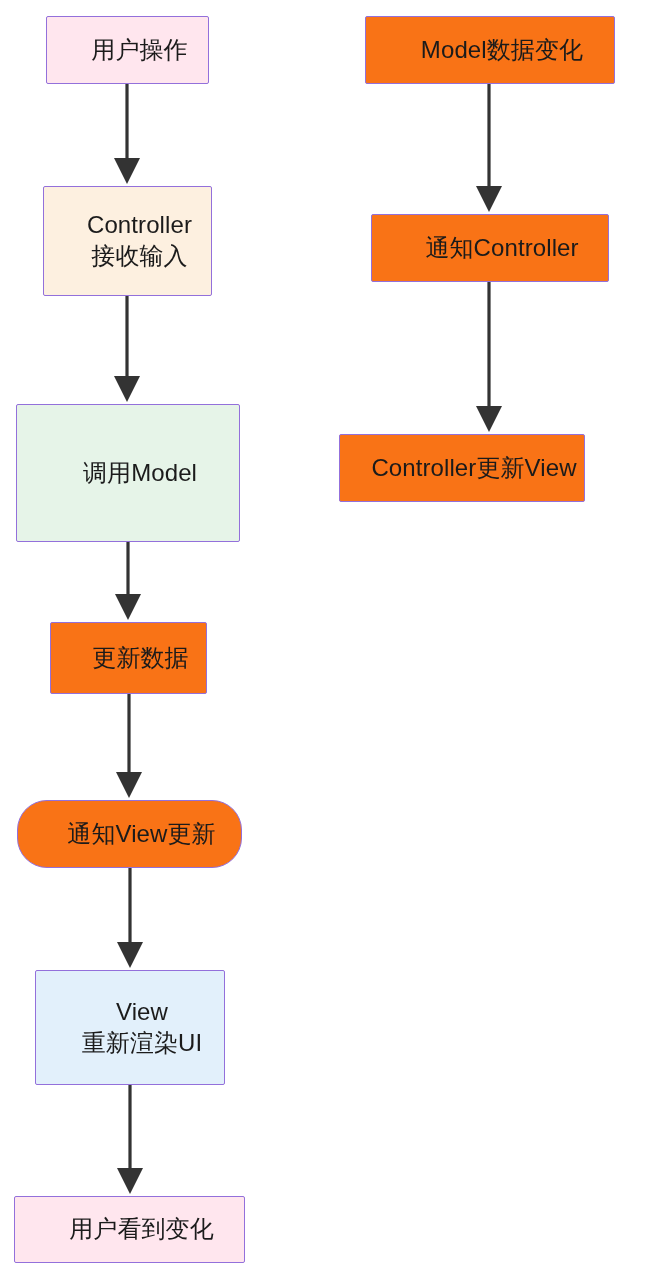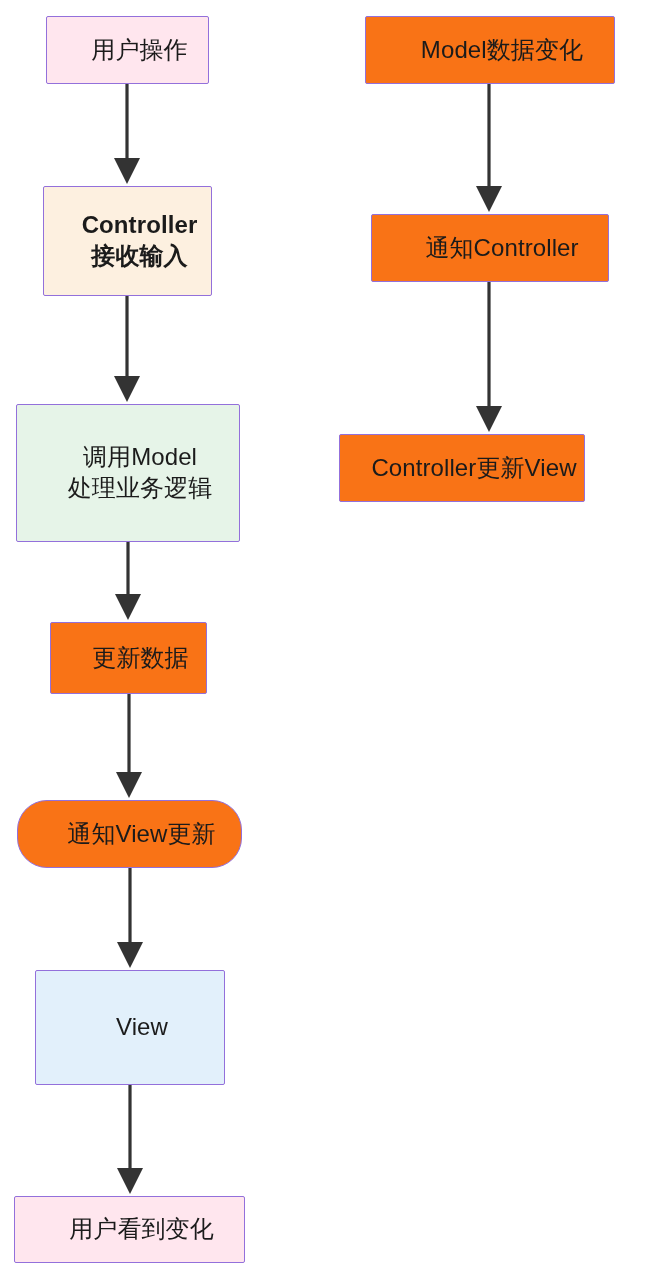--- a/index.html
+++ b/index.html
@@ -40,21 +40,21 @@
     font-size: 24px;
     line-height: 1.28;
     letter-spacing: 0.1px;
     white-space: nowrap;
     padding-left: 24px;
   }
   .node .line {
     display: block;
   }
   .fill-pink    { background: #ffe6ee; }
-  .fill-orange  { background: #fdf0e0; font-weight: bold; }
+  .fill-orange  { background: #fdf0e0; }
   .fill-green   { background: #e6f4e8; }
   .fill-lav     { background: #f97316; }
   .fill-blue    { background: #e2f0fb; }
 </style>
 </head>
 <body>
 
 <div id="flow-root">
   <svg class="edges-layer" width="658" height="1274" viewBox="0 0 658 1274">
       <g>
@@ -93,30 +93,30 @@
   <div id="nodes-layer">
       <div class="node fill-pink" style="left: 46px; top: 16px; width: 163px; height: 68px; border-color: rgb(147, 112, 219);">
         <span class="line">用户操作</span>
       </div>
       <div class="node fill-orange" style="left: 43px; top: 186px; width: 169px; height: 110px; border-color: rgb(147, 112, 219);">
         <span class="line">Controller</span>
         <span class="line">接收输入</span>
       </div>
       <div class="node fill-green" style="left: 16px; top: 404px; width: 224px; height: 138px; border-color: rgb(147, 112, 219);">
         <span class="line">调用Model</span>
-        <span class="line">处理业务逻辑</span>
       </div>
       <div class="node fill-lav" style="left: 50px; top: 622px; width: 157px; height: 72px; border-color: rgb(147, 112, 219);">
         <span class="line">更新数据</span>
       </div>
       <div class="node fill-lav" style="left: 17px; top: 800px; width: 225px; height: 68px; border-color: rgb(147, 112, 219); border-radius: 30px;">
         <span class="line">通知View更新</span>
       </div>
       <div class="node fill-blue" style="left: 35px; top: 970px; width: 190px; height: 115px; border-color: rgb(147, 112, 219);">
         <span class="line">View</span>
+        <span class="line">重新渲染UI</span>
       </div>
       <div class="node fill-pink" style="left: 14px; top: 1196px; width: 231px; height: 67px; border-color: rgb(147, 112, 219);">
         <span class="line">用户看到变化</span>
       </div>
       <div class="node fill-lav" style="left: 365px; top: 16px; width: 250px; height: 68px; border-color: rgb(147, 112, 219);">
         <span class="line">Model数据变化</span>
       </div>
       <div class="node fill-lav" style="left: 371px; top: 214px; width: 238px; height: 68px; border-color: rgb(147, 112, 219);">
         <span class="line">通知Controller</span>
       </div>

